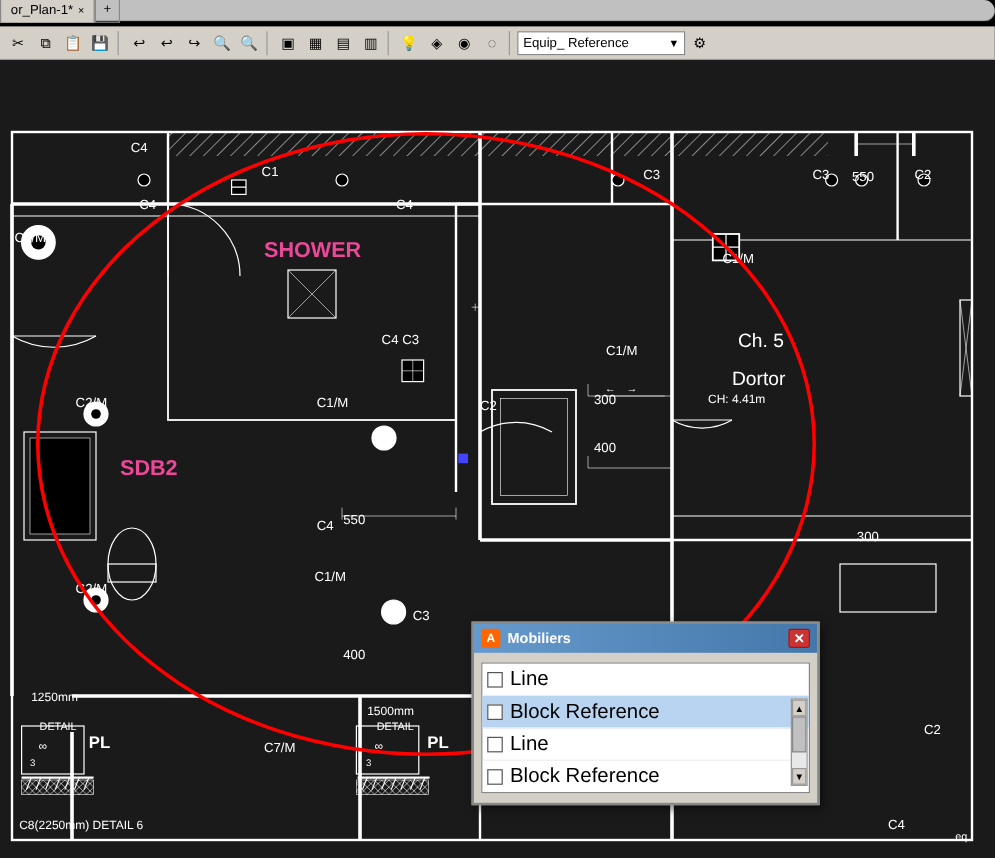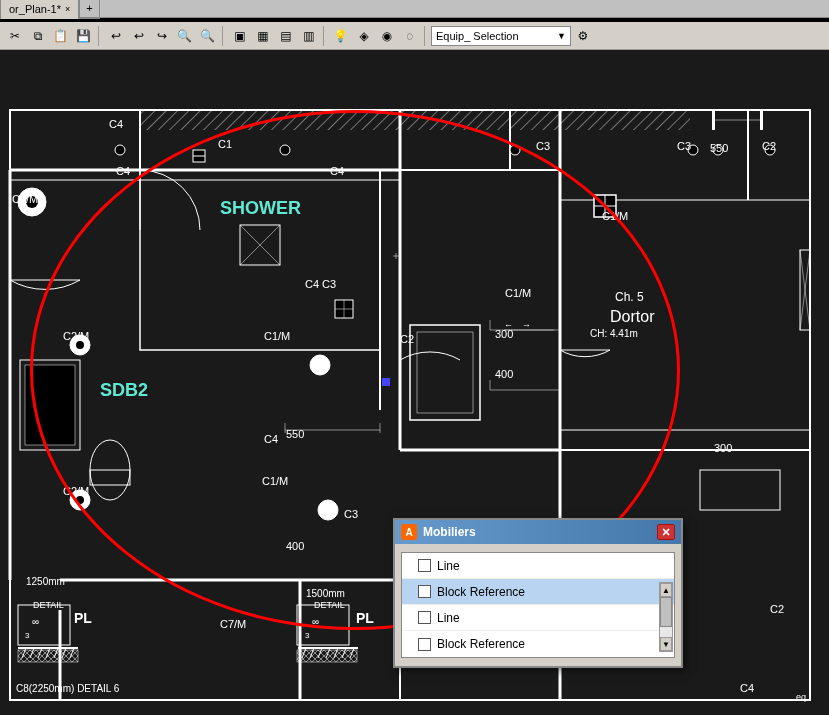--- a/index.html
+++ b/index.html
@@ -9,20 +9,21 @@
     #titlebar {
       position: absolute;
       top: 0; left: 0;
       width: 829px;
       height: 18px;
       background: #c0c0c0;
       display: flex;
       align-items: center;
       font-size: 11px;
       border-bottom: 1px solid #888;
+      border-radius: 11px;
     }
     .tab {
       background: #d4d0c8;
       border: 1px solid #888;
       border-bottom: none;
       padding: 2px 8px;
       font-size: 11px;
       display: flex;
       align-items: center;
       gap: 4px;
@@ -104,21 +105,21 @@
     
     .cad-text {
       position: absolute;
       color: white;
       font-family: 'Arial', sans-serif;
       font-size: 11px;
       white-space: nowrap;
     }
     .cad-text-large {
       position: absolute;
-      color: #5eead4;
+      color: #ec4899;
       font-family: 'Arial', sans-serif;
       font-size: 18px;
       font-weight: bold;
       white-space: nowrap;
     }
 
     
     #selection-dialog {
       position: absolute;
       top: 468px; left: 393px;
@@ -174,22 +175,22 @@
       background: white;
       border: 1px solid #888;
       margin: 4px;
       padding: 0;
       list-style: none;
     }
 
     .list-item {
       display: flex;
       align-items: center;
-      padding: 3px 16px;
-      font-size: 12px;
+      padding: 3px 4px;
+      font-size: 17px;
       cursor: pointer;
       border-bottom: 1px solid #eee;
       min-height: 26px;
     }
     .list-item:last-child { border-bottom: none; }
     .list-item.selected {
       background: #b8d4f0;
     }
     .item-checkbox {
       width: 13px; height: 13px;
@@ -265,21 +266,21 @@
   <div class="tb-btn">▦</div>
   <div class="tb-btn">▤</div>
   <div class="tb-btn">▥</div>
   <div class="tb-sep"></div>
   <div class="tb-btn">💡</div>
   <div class="tb-btn">◈</div>
   <div class="tb-btn">◉</div>
   <div class="tb-btn">◌</div>
   <div class="tb-sep"></div>
   <div class="tb-dropdown">
-    <span>Equip_ Selection</span>
+    <span>Equip_ Reference</span>
     <span class="tb-dropdown-arrow">▼</span>
   </div>
   <div class="tb-btn">⚙</div>
 </div>
 
 <div id="cad-canvas">
   <svg id="cad-svg" xmlns="http://www.w3.org/2000/svg">
 
     <rect width="829" height="665" fill="#1a1a1a"></rect>
 
@@ -438,36 +439,36 @@
     <line x1="504" y1="280" x2="554" y2="280" stroke="white" stroke-width="0.5"></line>
     <text x="522" y="277" fill="white" font-size="9">→</text>
     <text x="504" y="277" fill="white" font-size="9">←</text>
 
     <text x="796" y="650" fill="white" font-size="9">eq</text>
   </svg>
 
   <div class="cad-text-large" style="left:220px; top:148px;">SHOWER</div>
   <div class="cad-text-large" style="left:100px; top:330px;">SDB2</div>
 
-  <div class="cad-text" style="left:615px; top:240px; font-size:12px;">Ch. 5</div>
+  <div class="cad-text" style="left:615px; top:226px; font-size:16px;">Ch. 5</div>
   <div class="cad-text" style="left:610px; top:258px; font-size:16px;">Dortor</div>
   <div class="cad-text" style="left:590px; top:278px; font-size:10px;">CH: 4.41m</div>
 
   <div class="cad-text" style="left:218px; top:88px;">C1</div>
   <div class="cad-text" style="left:109px; top:68px;">C4</div>
   <div class="cad-text" style="left:536px; top:90px;">C3</div>
   <div class="cad-text" style="left:677px; top:90px;">C3</div>
   <div class="cad-text" style="left:762px; top:90px;">C2</div>
   <div class="cad-text" style="left:116px; top:115px;">C4</div>
   <div class="cad-text" style="left:330px; top:115px;">C4</div>
   <div class="cad-text" style="left:12px; top:143px;">C1/M</div>
   <div class="cad-text" style="left:602px; top:160px;">C1/M</div>
   <div class="cad-text" style="left:63px; top:280px;">C2/M</div>
   <div class="cad-text" style="left:264px; top:280px;">C1/M</div>
-  <div class="cad-text" style="left:305px; top:228px;">C4 C3</div>
+  <div class="cad-text" style="left:318px; top:228px;">C4 C3</div>
   <div class="cad-text" style="left:400px; top:283px;">C2</div>
   <div class="cad-text" style="left:505px; top:237px;">C1/M</div>
   <div class="cad-text" style="left:262px; top:425px;">C1/M</div>
   <div class="cad-text" style="left:63px; top:435px;">C2/M</div>
   <div class="cad-text" style="left:344px; top:458px;">C3</div>
   <div class="cad-text" style="left:264px; top:383px;">C4</div>
   <div class="cad-text" style="left:495px; top:278px;">300</div>
   <div class="cad-text" style="left:495px; top:318px;">400</div>
   <div class="cad-text" style="left:286px; top:378px;">550</div>
   <div class="cad-text" style="left:710px; top:92px;">550</div>

